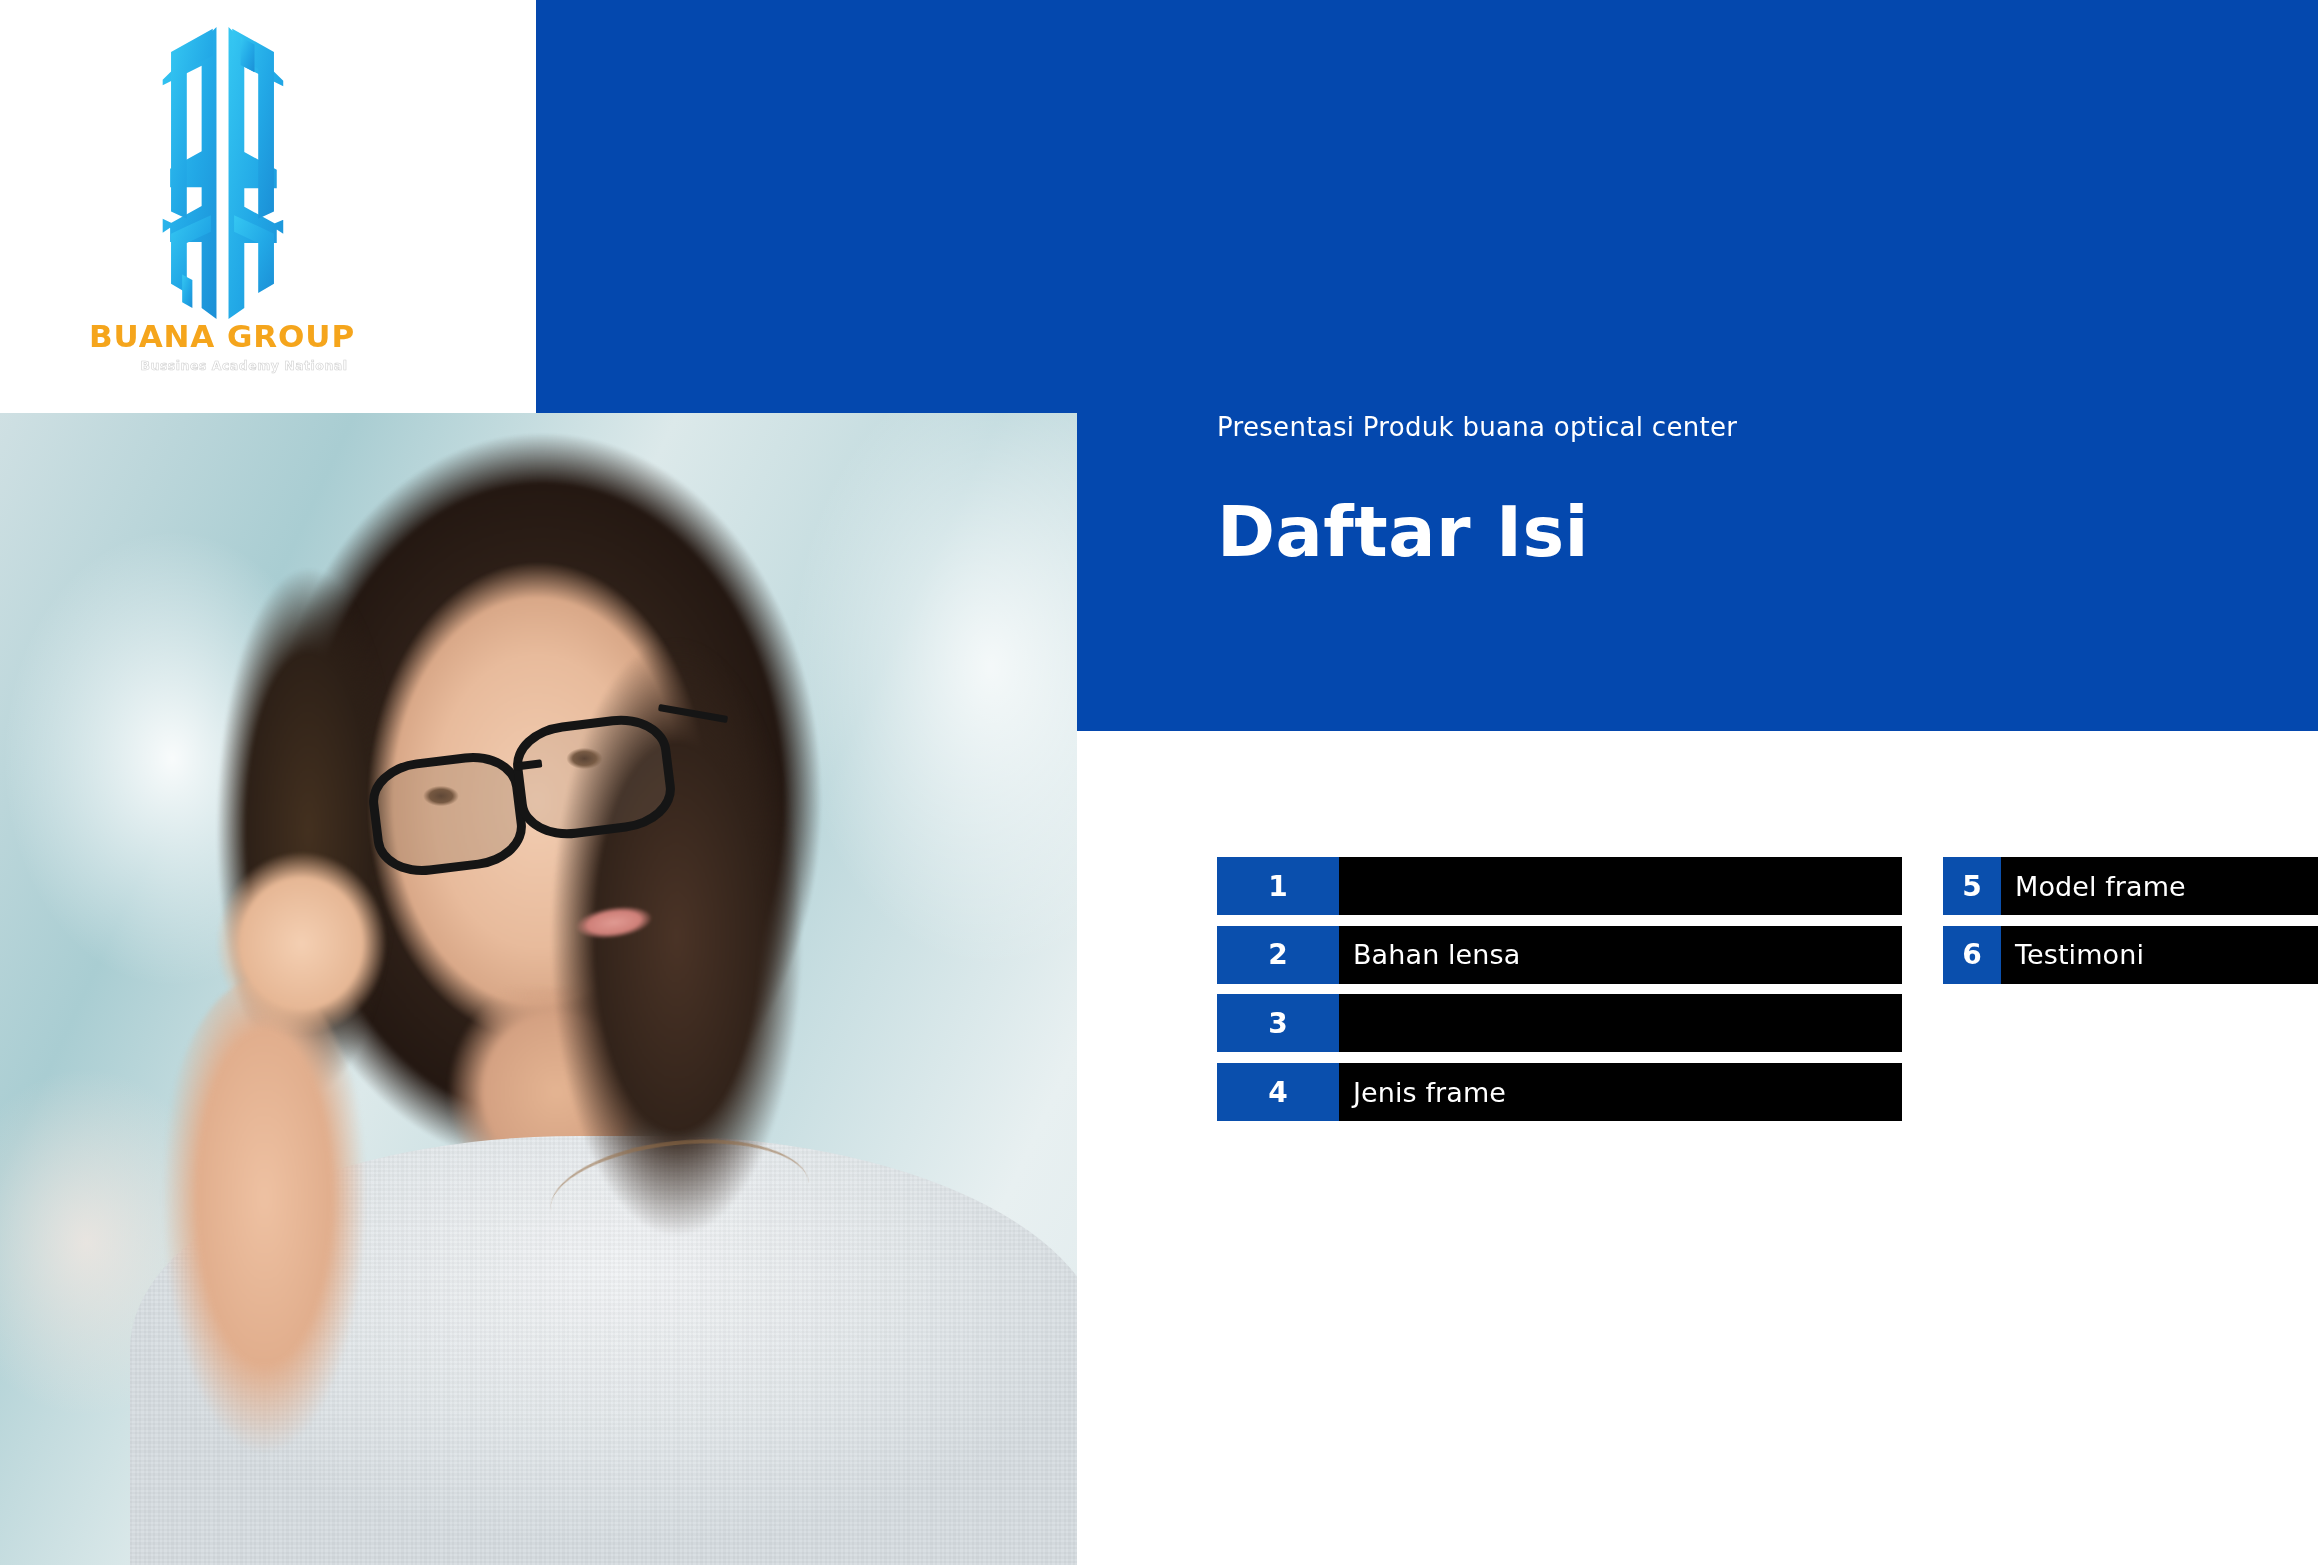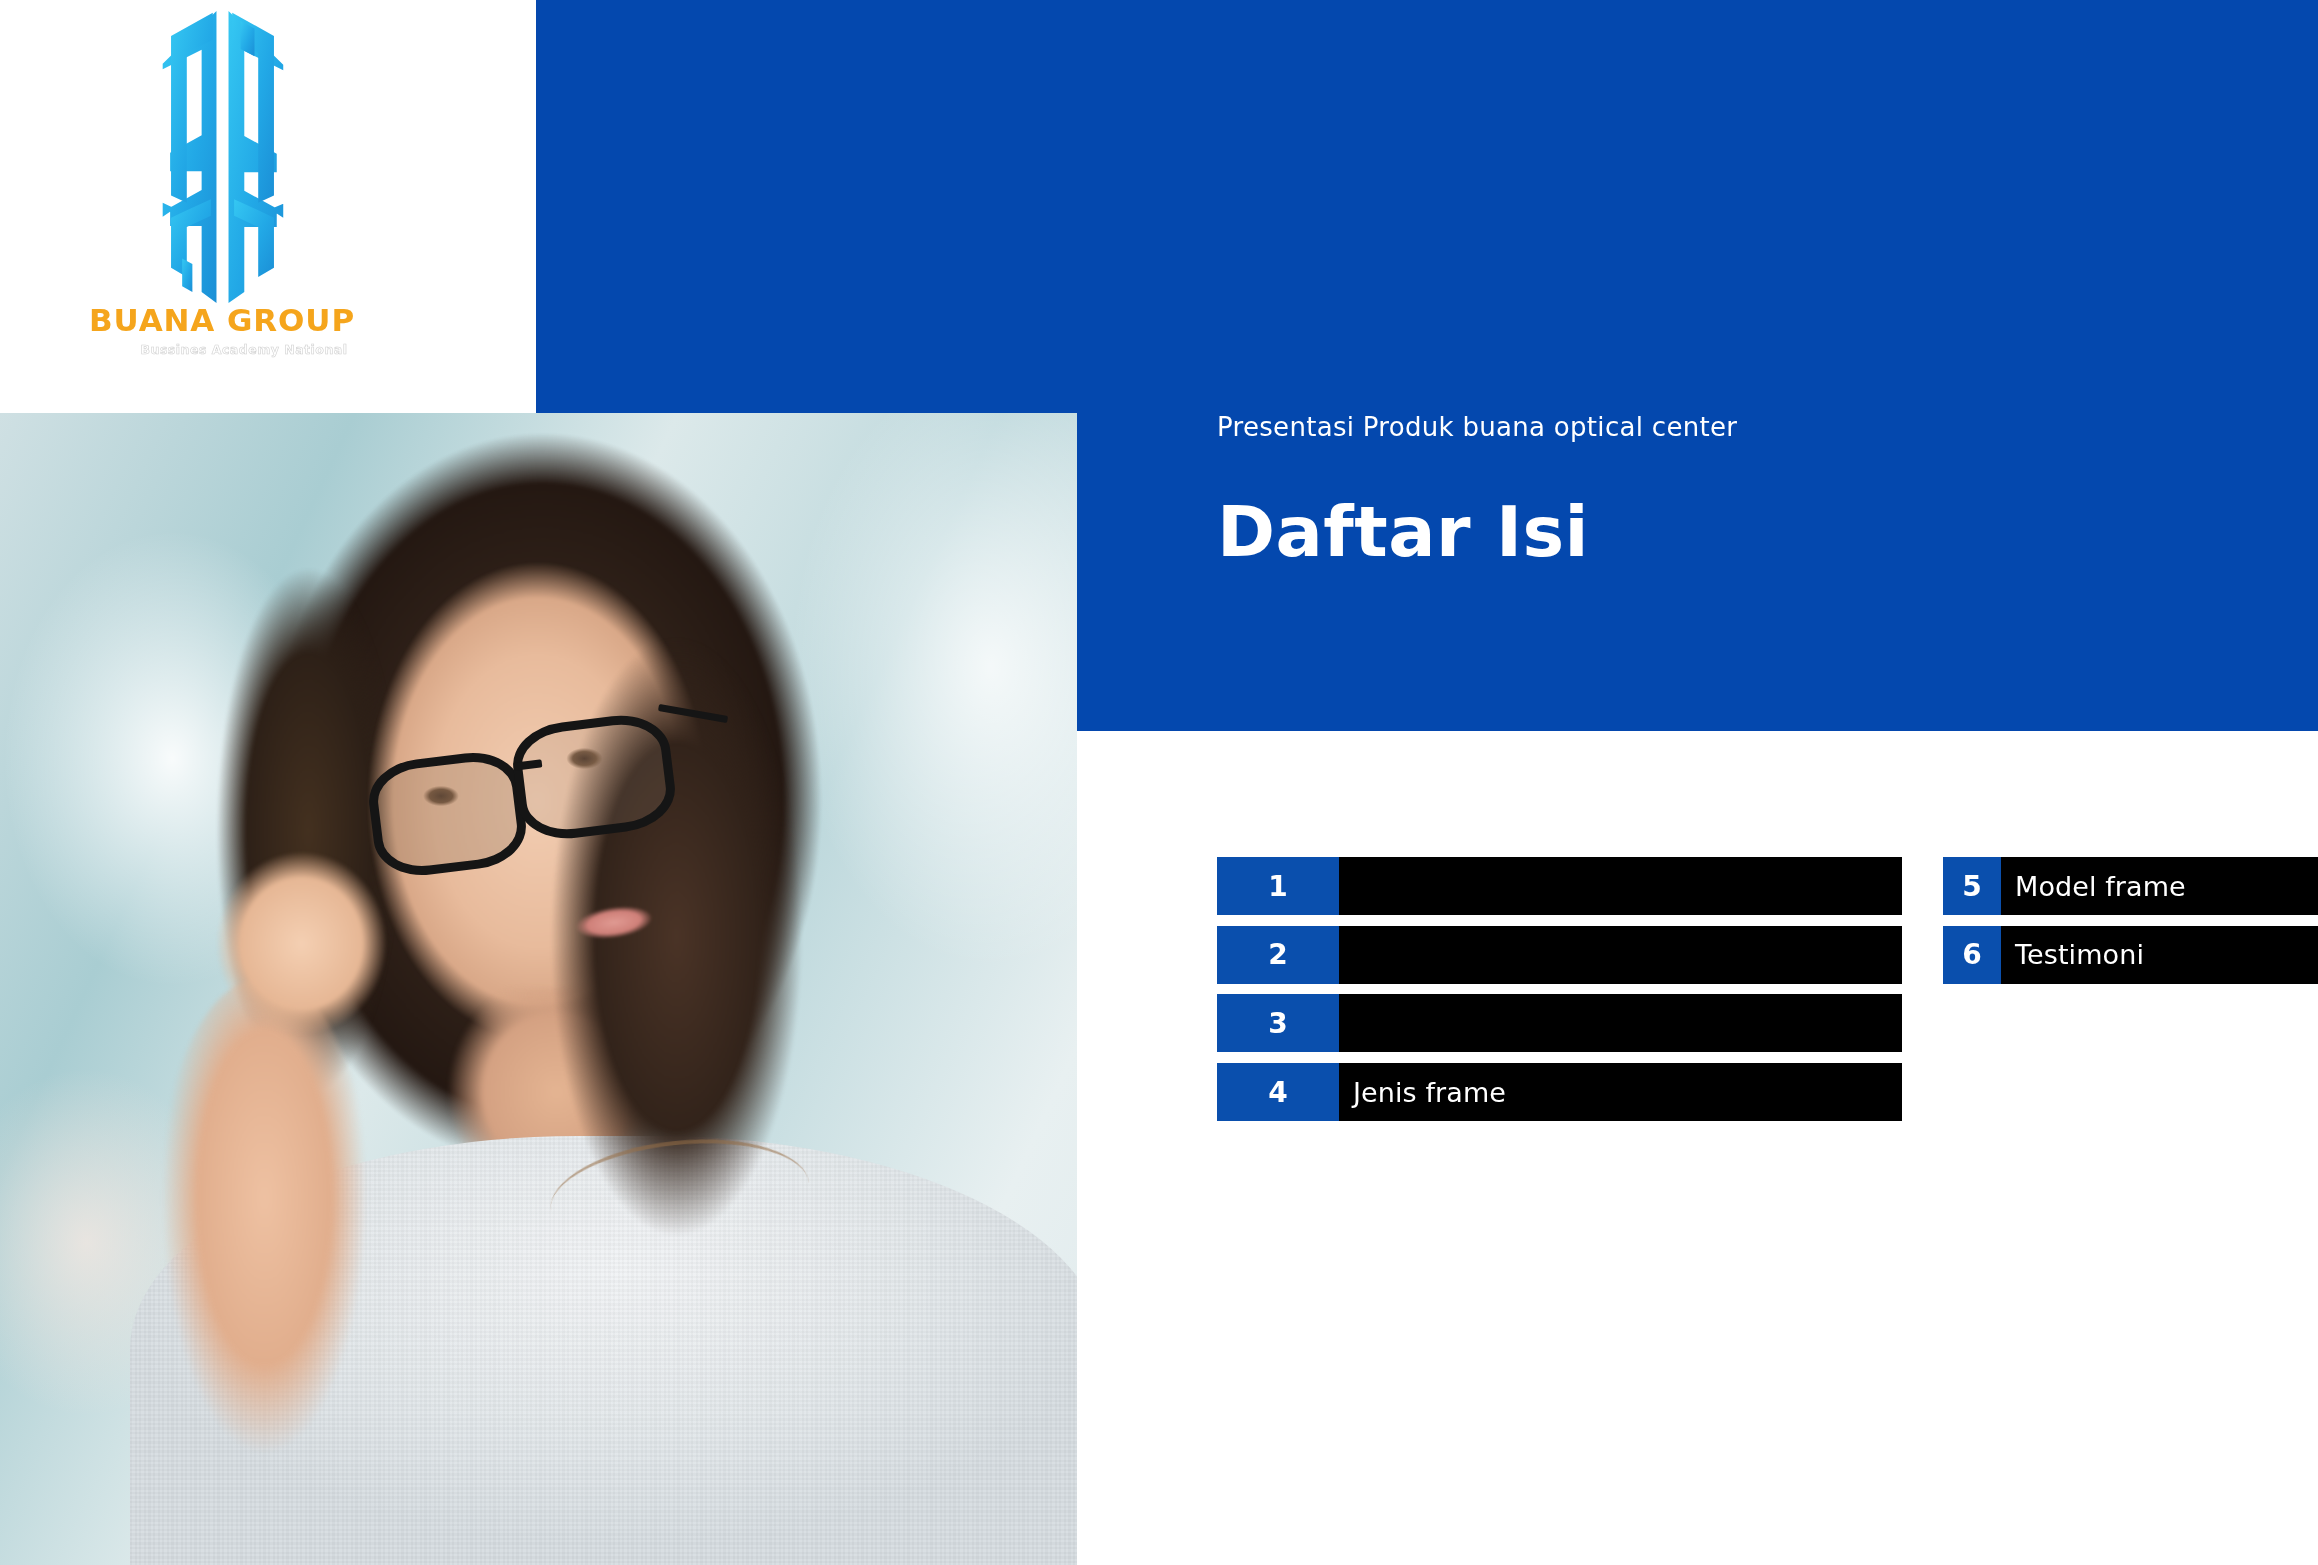--- a/index.html
+++ b/index.html
@@ -11,21 +11,21 @@
     position:absolute; left:536px; top:0; width:2247px; height:731px;
     background:#0448ae;
   }
   .blue-band-left-fill{
     position:absolute; left:536px; top:0; width:542px; height:413px;
     background:#0448ae;
   }
 
   
   .logo-card{
-    position:absolute; left:0; top:0; width:444px; height:413px;
+    position:absolute; left:0; top:16px; width:444px; height:413px;
     background:#ffffff; display:flex; flex-direction:column;
     align-items:center; justify-content:flex-start; padding-top:8.3px;
   }
   .logo-mark{ width:153px; height:297px; position:relative; }
   .logo-word{
     margin-top:-3.7px; font-size:31px; font-weight:bold; letter-spacing:0.9px;
     color:#f5a51c; font-family:"DejaVu Sans", sans-serif;
   }
   .logo-tag{
     margin-top:4.6px; font-size:12.5px; letter-spacing:0.5px;
@@ -223,20 +223,21 @@
 
 <div class="eyebrow">Presentasi Produk buana optical center</div>
 <div class="maintitle">Daftar Isi</div>
 
 <div class="toc-left">
   <div class="toc-item">
     <div class="toc-num">1</div>
   </div>
   <div class="toc-item">
     <div class="toc-num">2</div>
+    <div class="toc-label">Bahan lensa</div>
   </div>
   <div class="toc-item">
     <div class="toc-num">3</div>
   </div>
   <div class="toc-item">
     <div class="toc-num">4</div>
     <div class="toc-label">Jenis frame</div>
   </div>
 </div>
 

